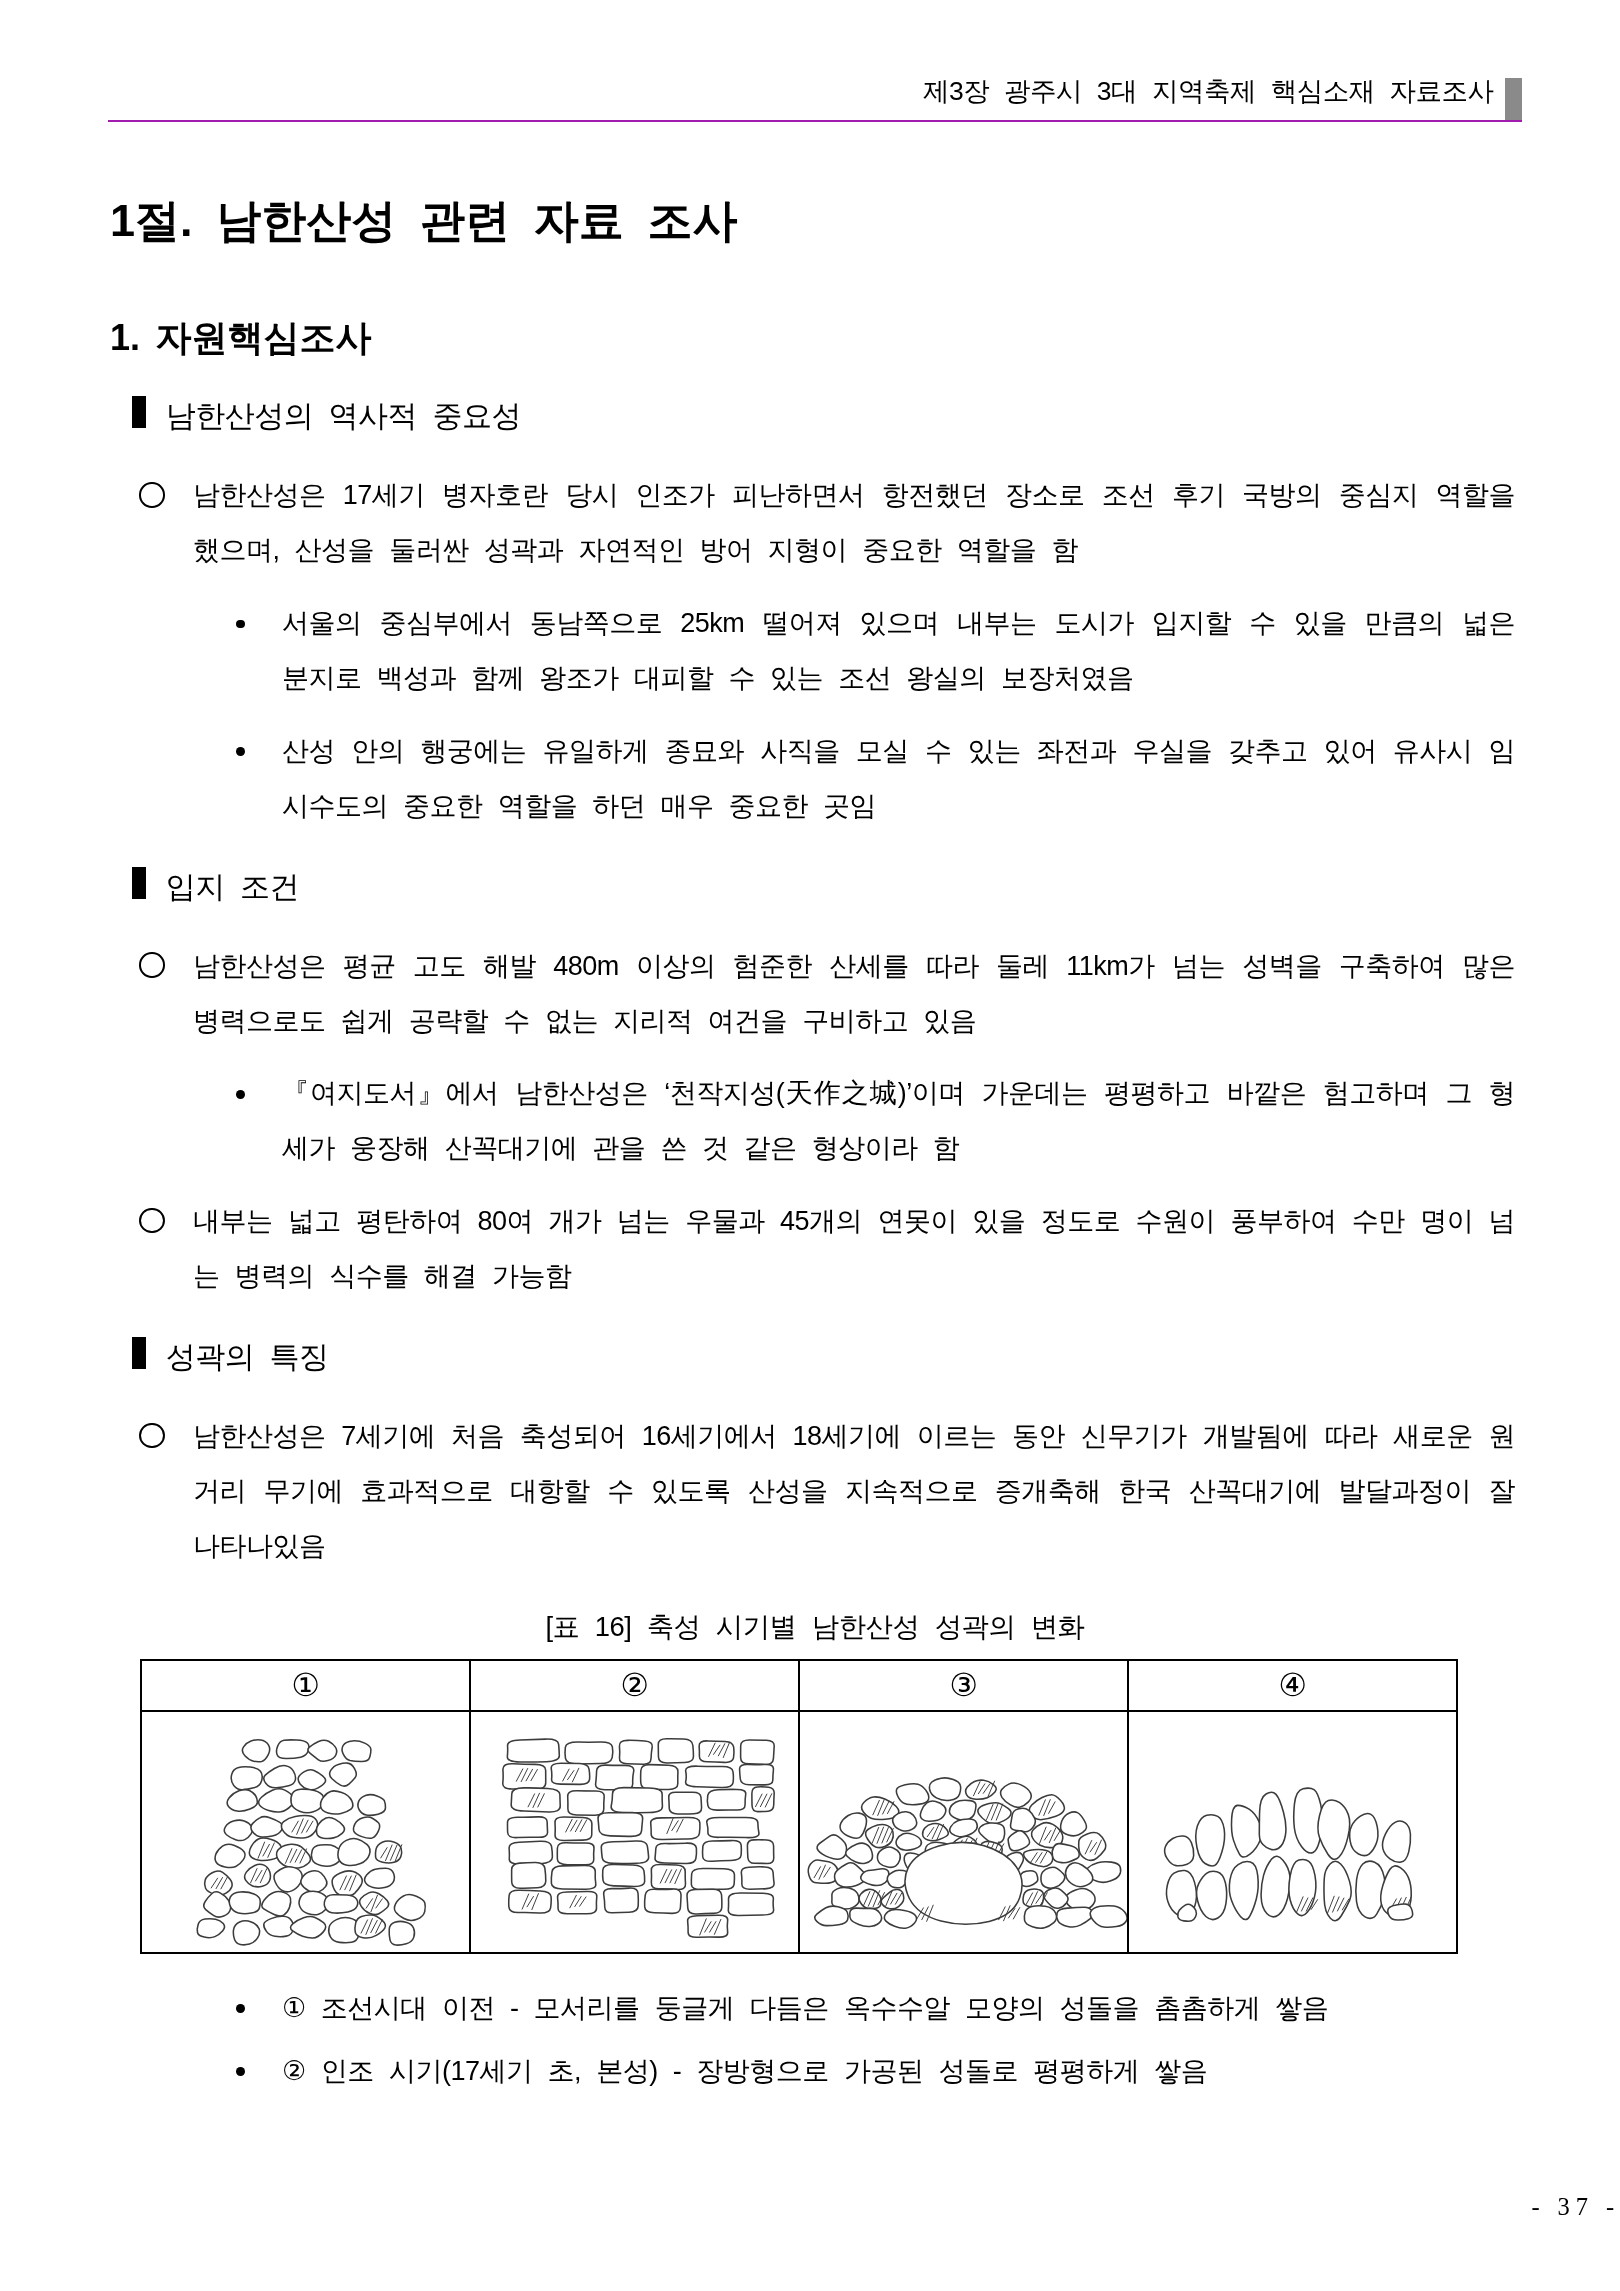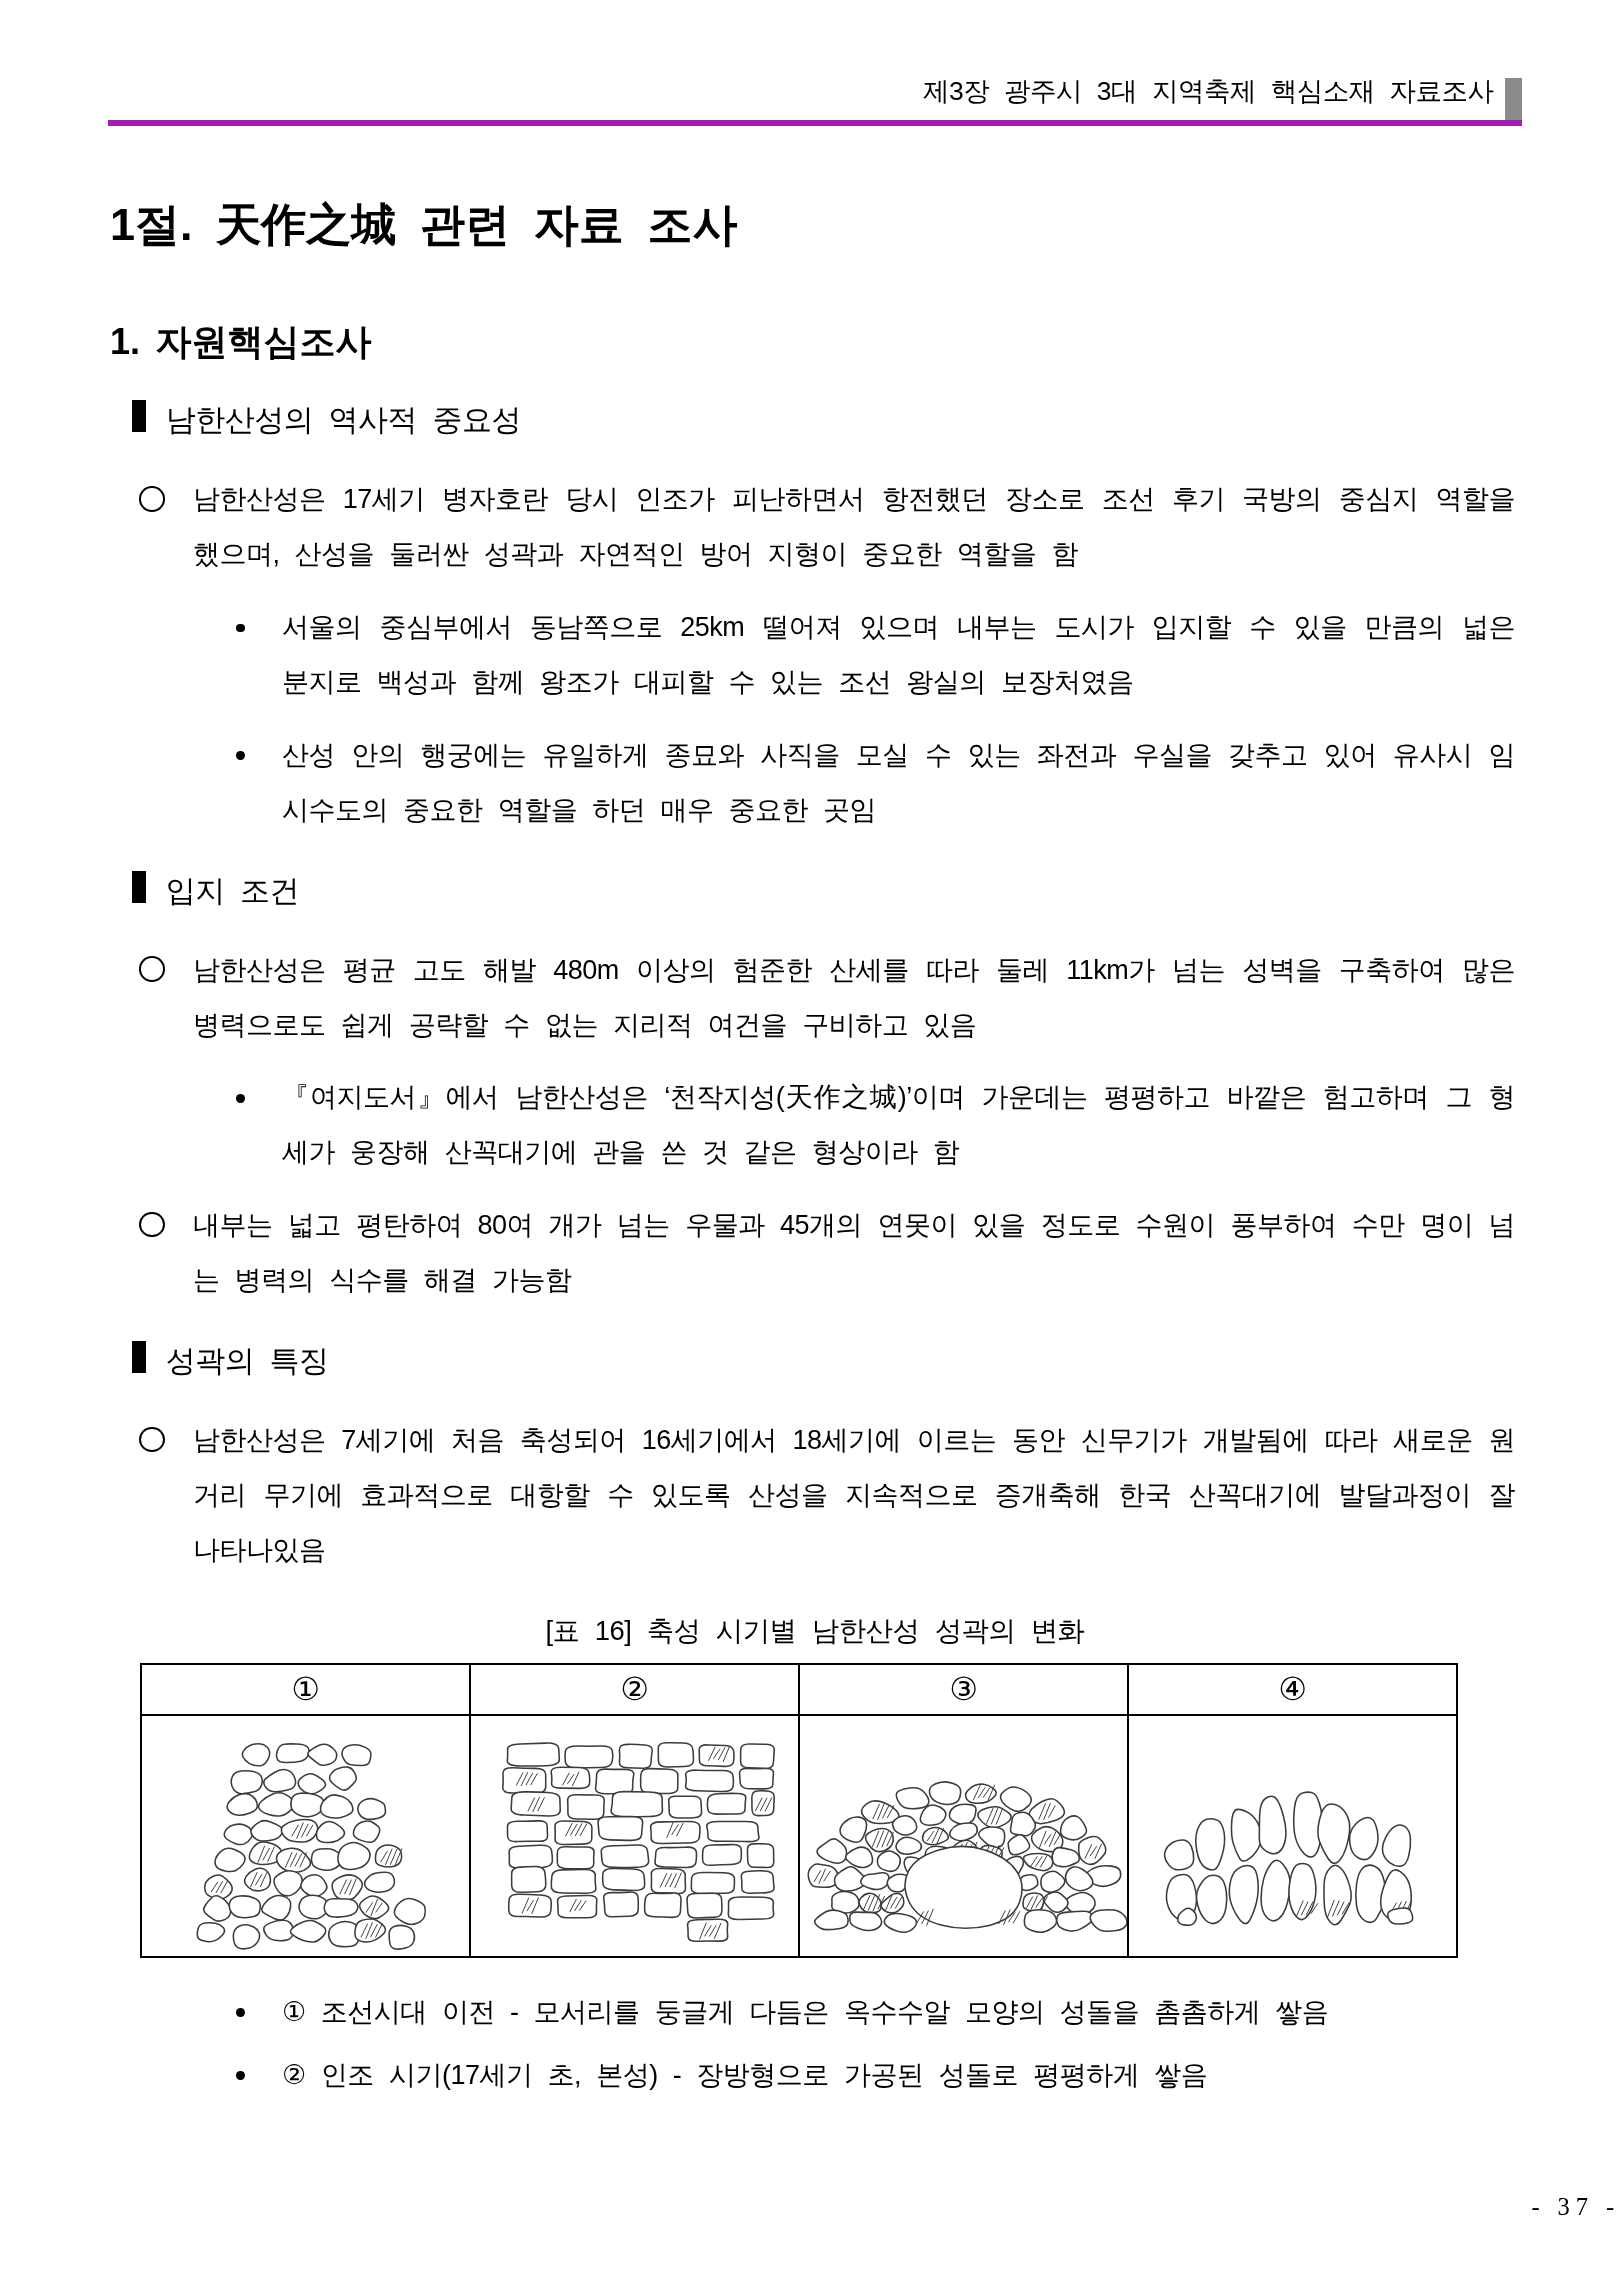--- a/index.html
+++ b/index.html
@@ -4,21 +4,21 @@
 <style>
   html,body{margin:0;padding:0;background:#ffffff;}
   body{
     width:1620px;height:2292px;position:relative;overflow:hidden;
     font-family:"Liberation Sans","DejaVu Sans",sans-serif;color:#000;
   }
   .page{padding:57px 98px 0 108px;position:relative;}
 
   
   .header{display:flex;justify-content:flex-end;align-items:flex-end;
-          border-bottom:6px solid #a21caf;padding-top:15.7px;}
+          border-bottom:2px solid #a21caf;padding-top:15.7px;}
   .header-text{font-size:26.5px;letter-spacing:-0.5px;word-spacing:0.3em;
                padding-bottom:11.8px;margin-right:11.8px;}
   .header-box{width:16.7px;height:42px;background:#8a8a8a;}
 
   
   .doc-title{font-size:45px;font-weight:bold;letter-spacing:0px;word-spacing:0.25em;
              margin:69px 0 0 2px;}
   .sec-title{font-size:36px;font-weight:bold;word-spacing:0.15em;margin:63px 0 27.4px 2px;}
 
   
@@ -57,21 +57,21 @@
 </head>
 <body>
 
 <div class="page">
 
   <div class="header">
     <span class="header-text">제3장 광주시 3대 지역축제 핵심소재 자료조사</span>
     <span class="header-box"></span>
   </div>
 
-  <h1 class="doc-title">1절. 天作之城 관련 자료 조사</h1>
+  <h1 class="doc-title">1절. 남한산성 관련 자료 조사</h1>
 
   <h2 class="sec-title">1. 자원핵심조사</h2>
 
   <div class="block">
     <div class="block-heading">
       <span class="bar"></span>
       <span>남한산성의 역사적 중요성</span>
     </div>
     <div class="item lv1">
       <span class="circle"></span>

